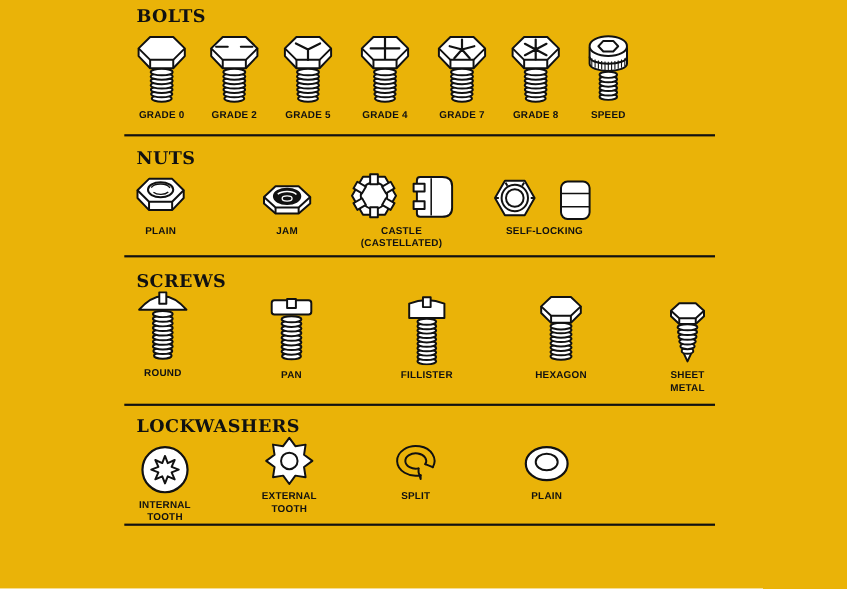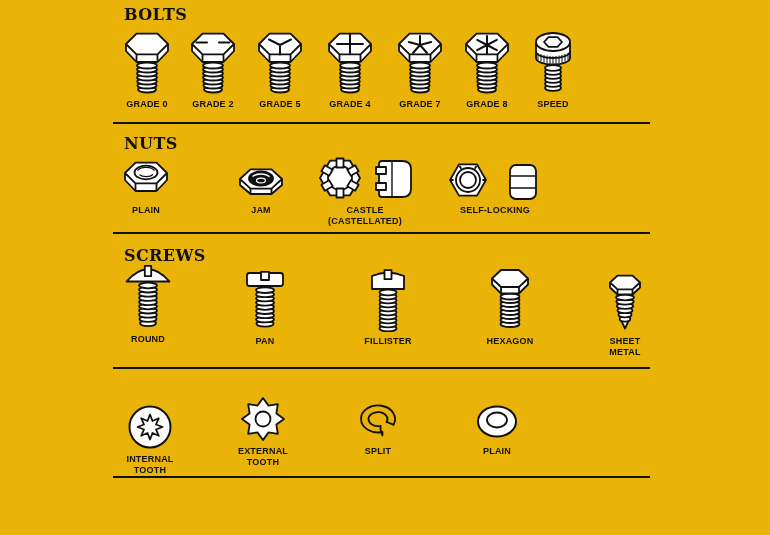--- a/index.html
+++ b/index.html
@@ -376,20 +376,21 @@
           </svg>
         </div>
         <figcaption class="lbl">SHEET
 METAL</figcaption>
       </figure>
     </section>
 
     <div class="divider" style="top:367px;"></div>
 
     <section class="sec" id="sec-lock" style="top:369px;height:107px;">
+      <h2 class="sec-title" style="top:9px;">LOCKWASHERS</h2>
 
       <figure class="item" style="left:2px;top:36px;width:70px;">
         <div class="icon-zone">
           <svg width="56" height="46" viewBox="0 0 56 46">
             <circle cx="28" cy="23" r="20.5" fill="#fff" stroke="#111" stroke-width="2"></circle>
             <polygon points="40.5,23 34,20.5 36.8,14.2 30.5,17 28,10.5 25.5,17 19.2,14.2 22,20.5 15.5,23 22,25.5 19.2,31.8 25.5,29 28,35.5 30.5,29 36.8,31.8 34,25.5" fill="#fff" stroke="#111" stroke-width="1.8" stroke-linejoin="round"></polygon>
           </svg>
         </div>
         <figcaption class="lbl">INTERNAL
 TOOTH</figcaption>

